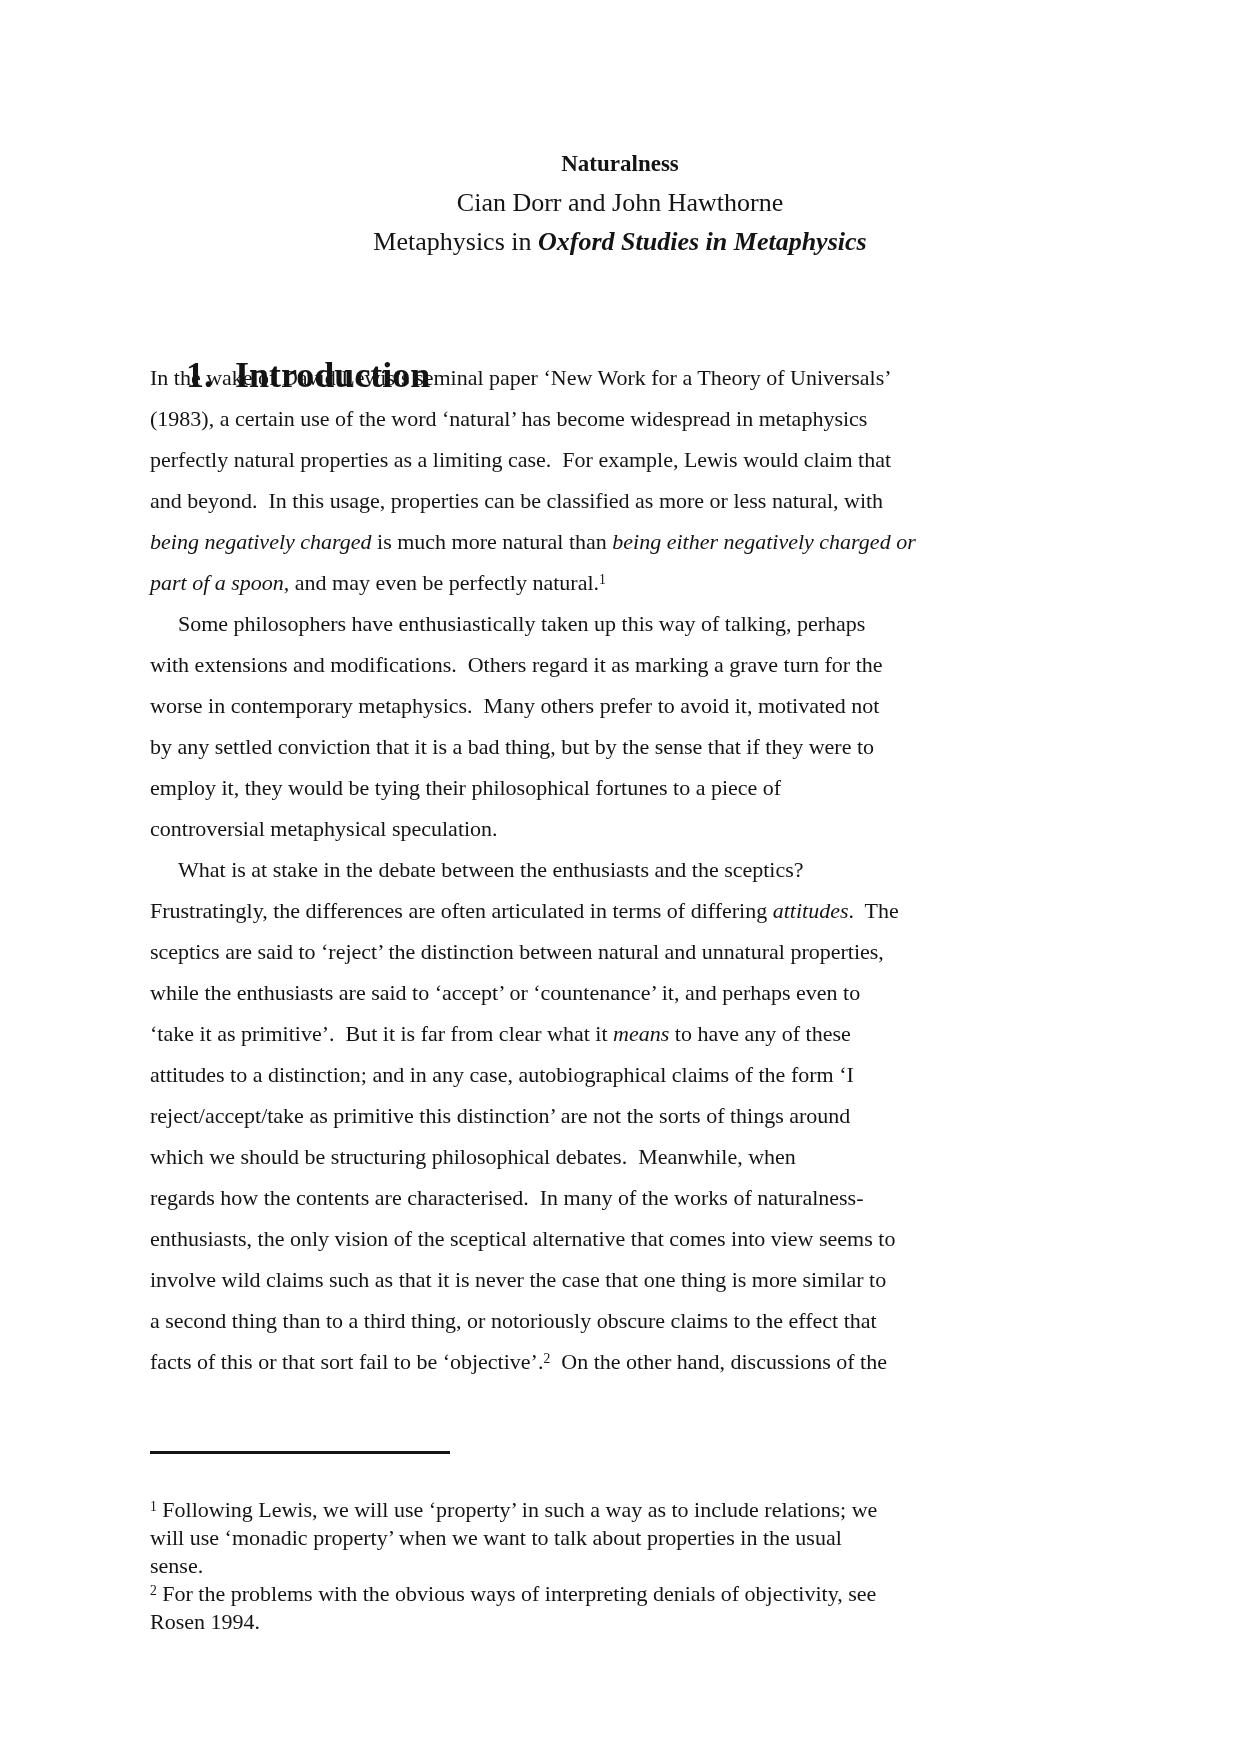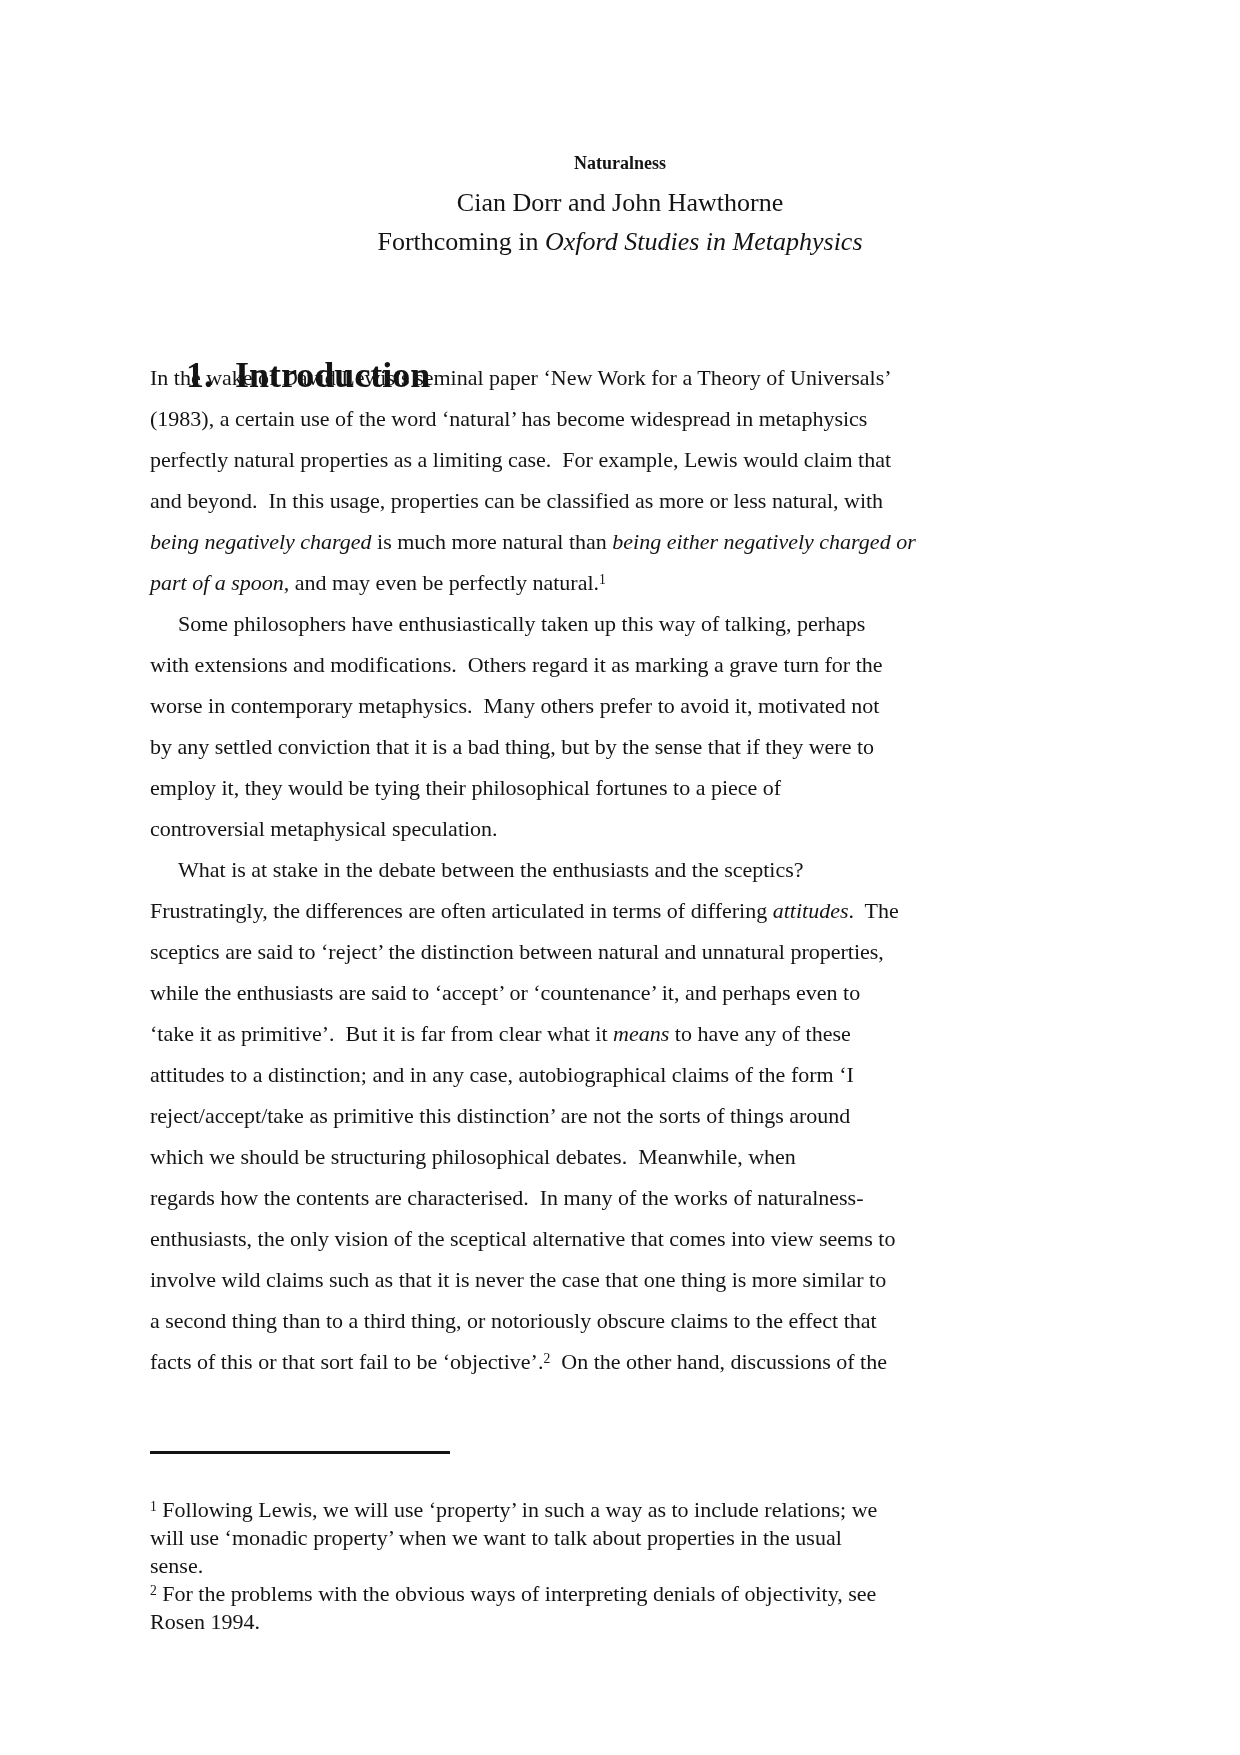--- a/index.html
+++ b/index.html
@@ -20,23 +20,23 @@
     position: absolute;
     left: 150px;
     top: 144px;
     width: 940px;
     text-align: center;
     font-size: 26px;
     line-height: 39px;
   }
   .paper-title {
     font-weight: bold;
-    font-size: 18px;
+    font-size: 23px;
   }
-  .venue-name { font-style: italic; }
+  .venue-name { font-style: italic; font-weight: bold; }
   .section-heading {
     position: absolute;
     left: 150px;
     top: 312px;
     font-size: 36px;
     font-weight: bold;
     white-space: pre;
   }
   .section-number { margin-right: 22px; }
   .body-text {
@@ -75,21 +75,21 @@
   }
 </style>
 </head>
 <body style="background: rgb(255, 255, 255); color: rgb(20, 20, 20);">
 
 <div class="page">
 
   <div class="header-block">
     <div class="paper-title">Naturalness</div>
     <div class="paper-authors">Cian Dorr and John Hawthorne</div>
-    <div class="paper-venue"><span>Forthcoming in </span><span class="venue-name">Oxford Studies in Metaphysics</span></div>
+    <div class="paper-venue"><span>Metaphysics in </span><span class="venue-name">Oxford Studies in Metaphysics</span></div>
   </div>
 
   <div class="section-heading">
     <span class="section-number">1.</span><span class="section-title">Introduction</span>
   </div>
 
   <div class="body-text">
       <div class="para">
         <div class="line"><span>In the wake of David Lewis’s seminal paper ‘New Work for a Theory of Universals’</span></div>
         <div class="line"><span>(1983), a certain use of the word ‘natural’ has become widespread in metaphysics</span></div>

